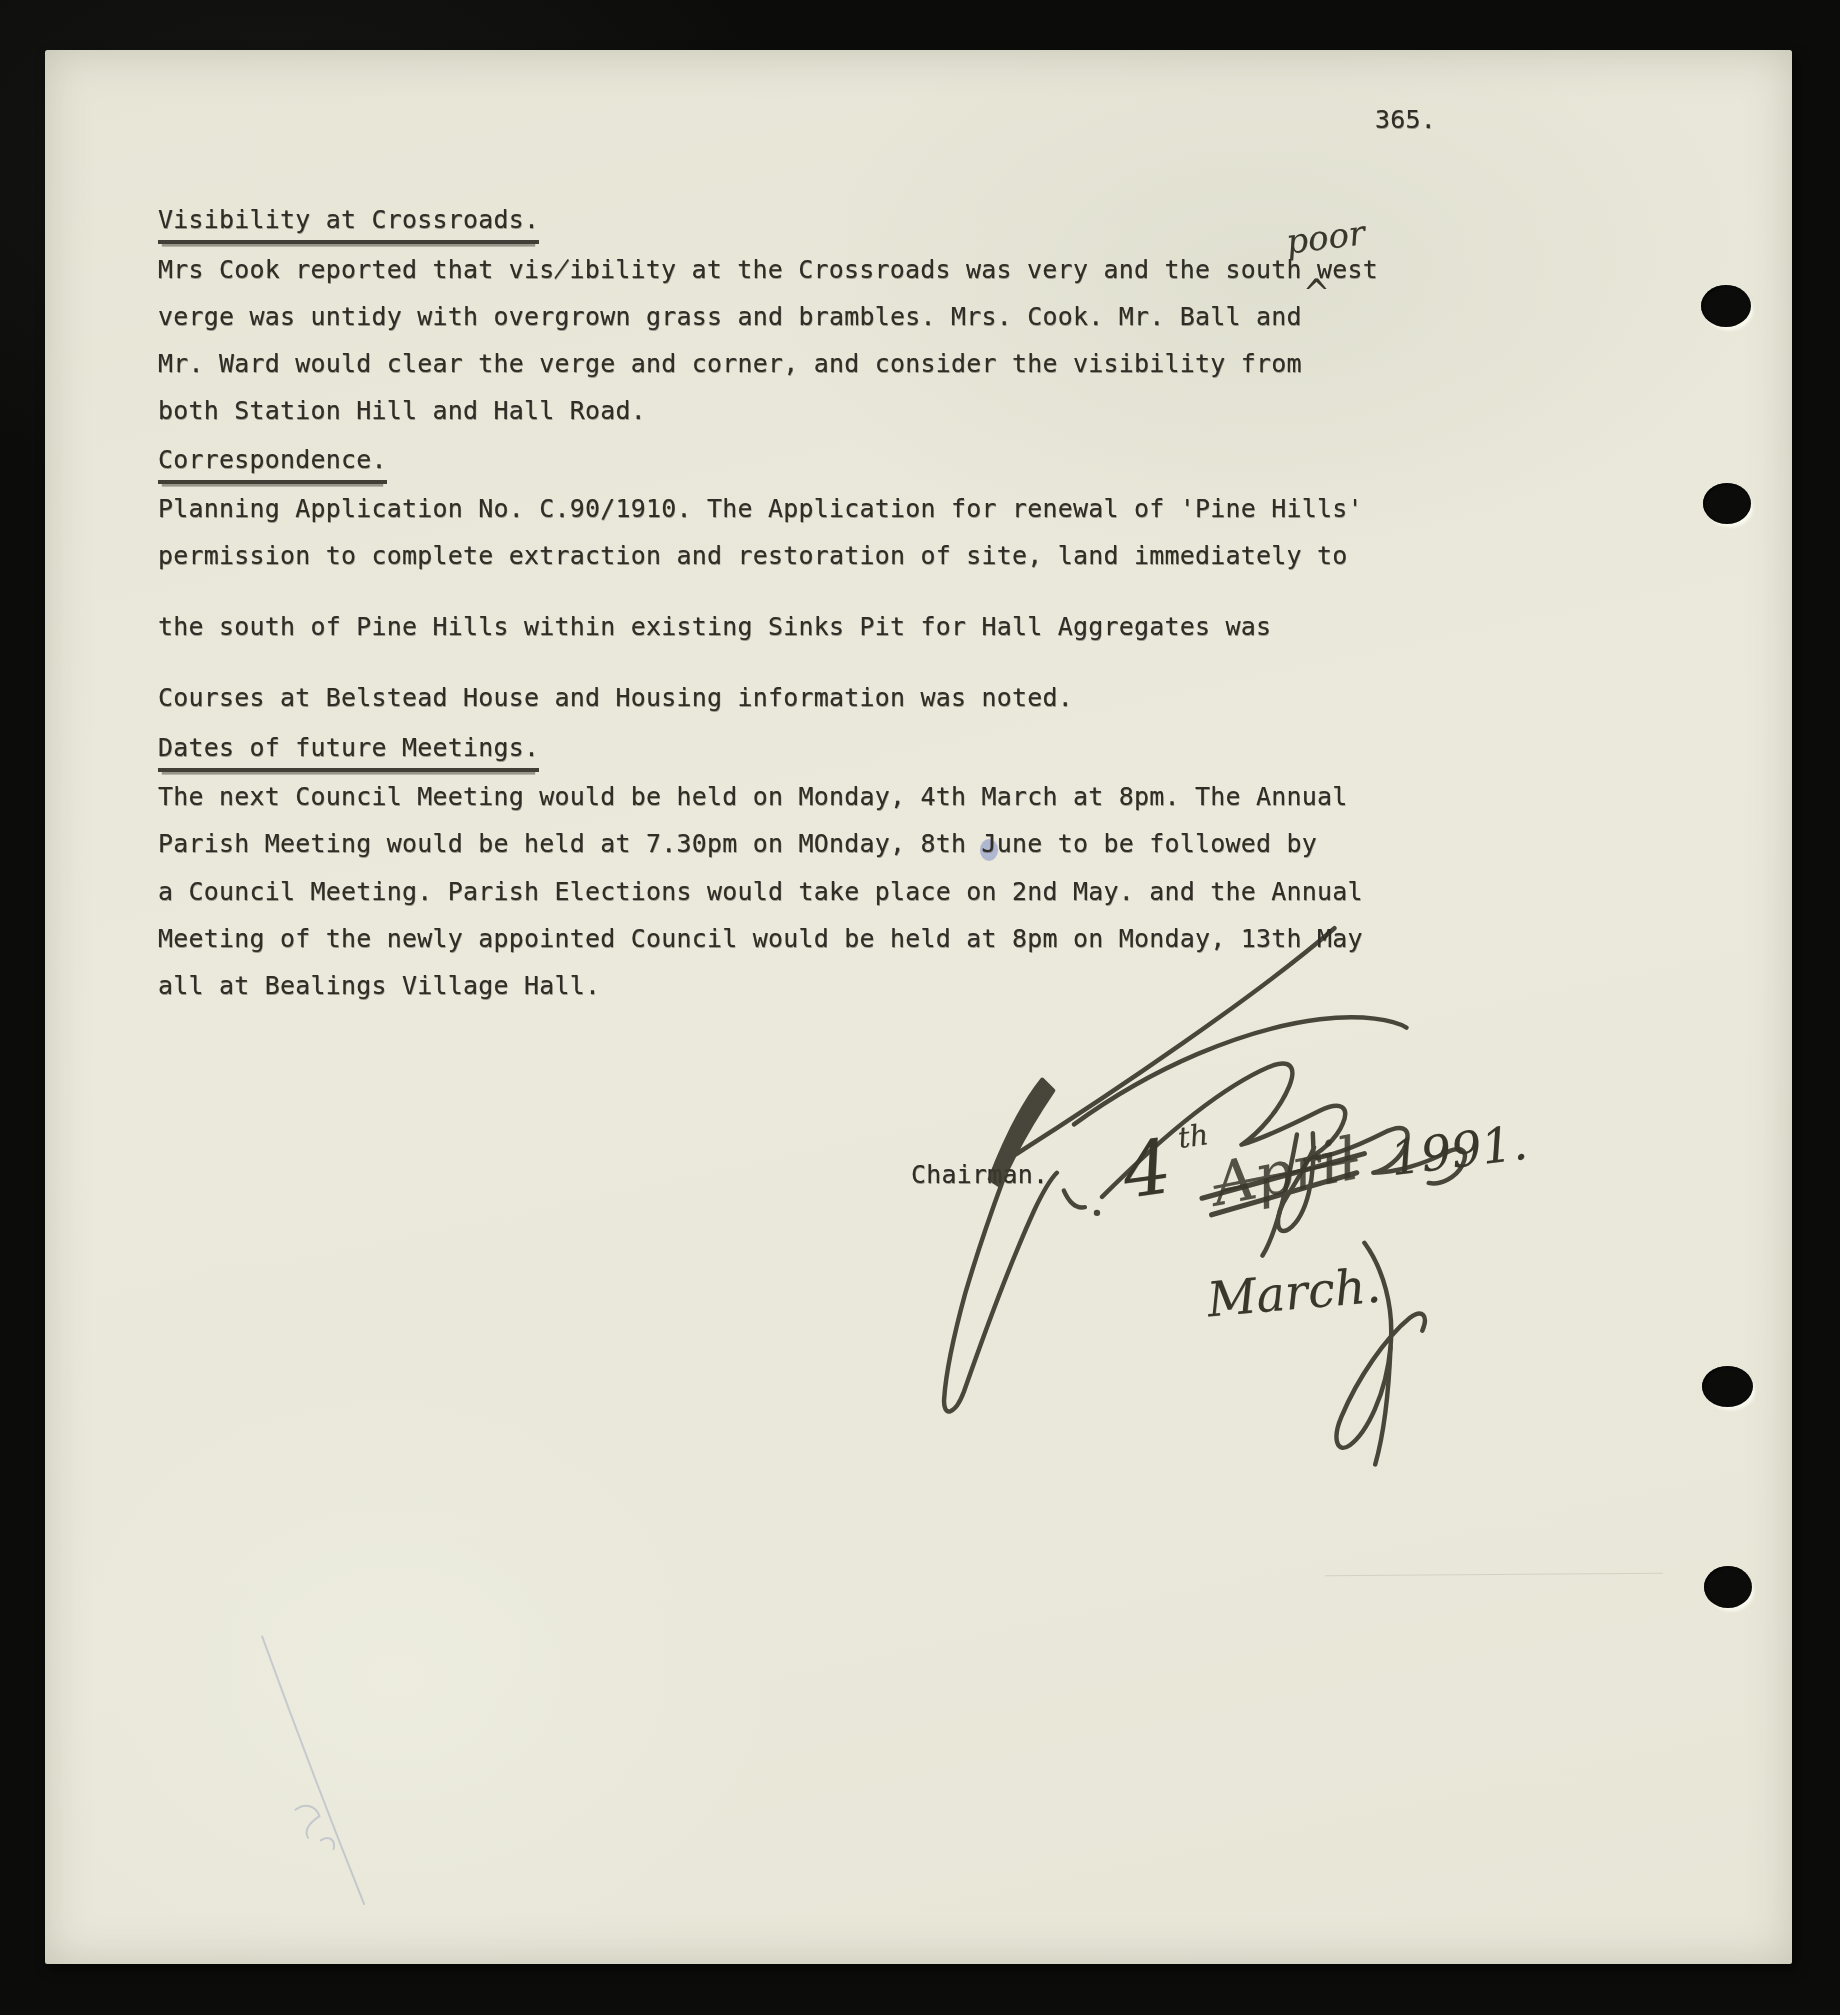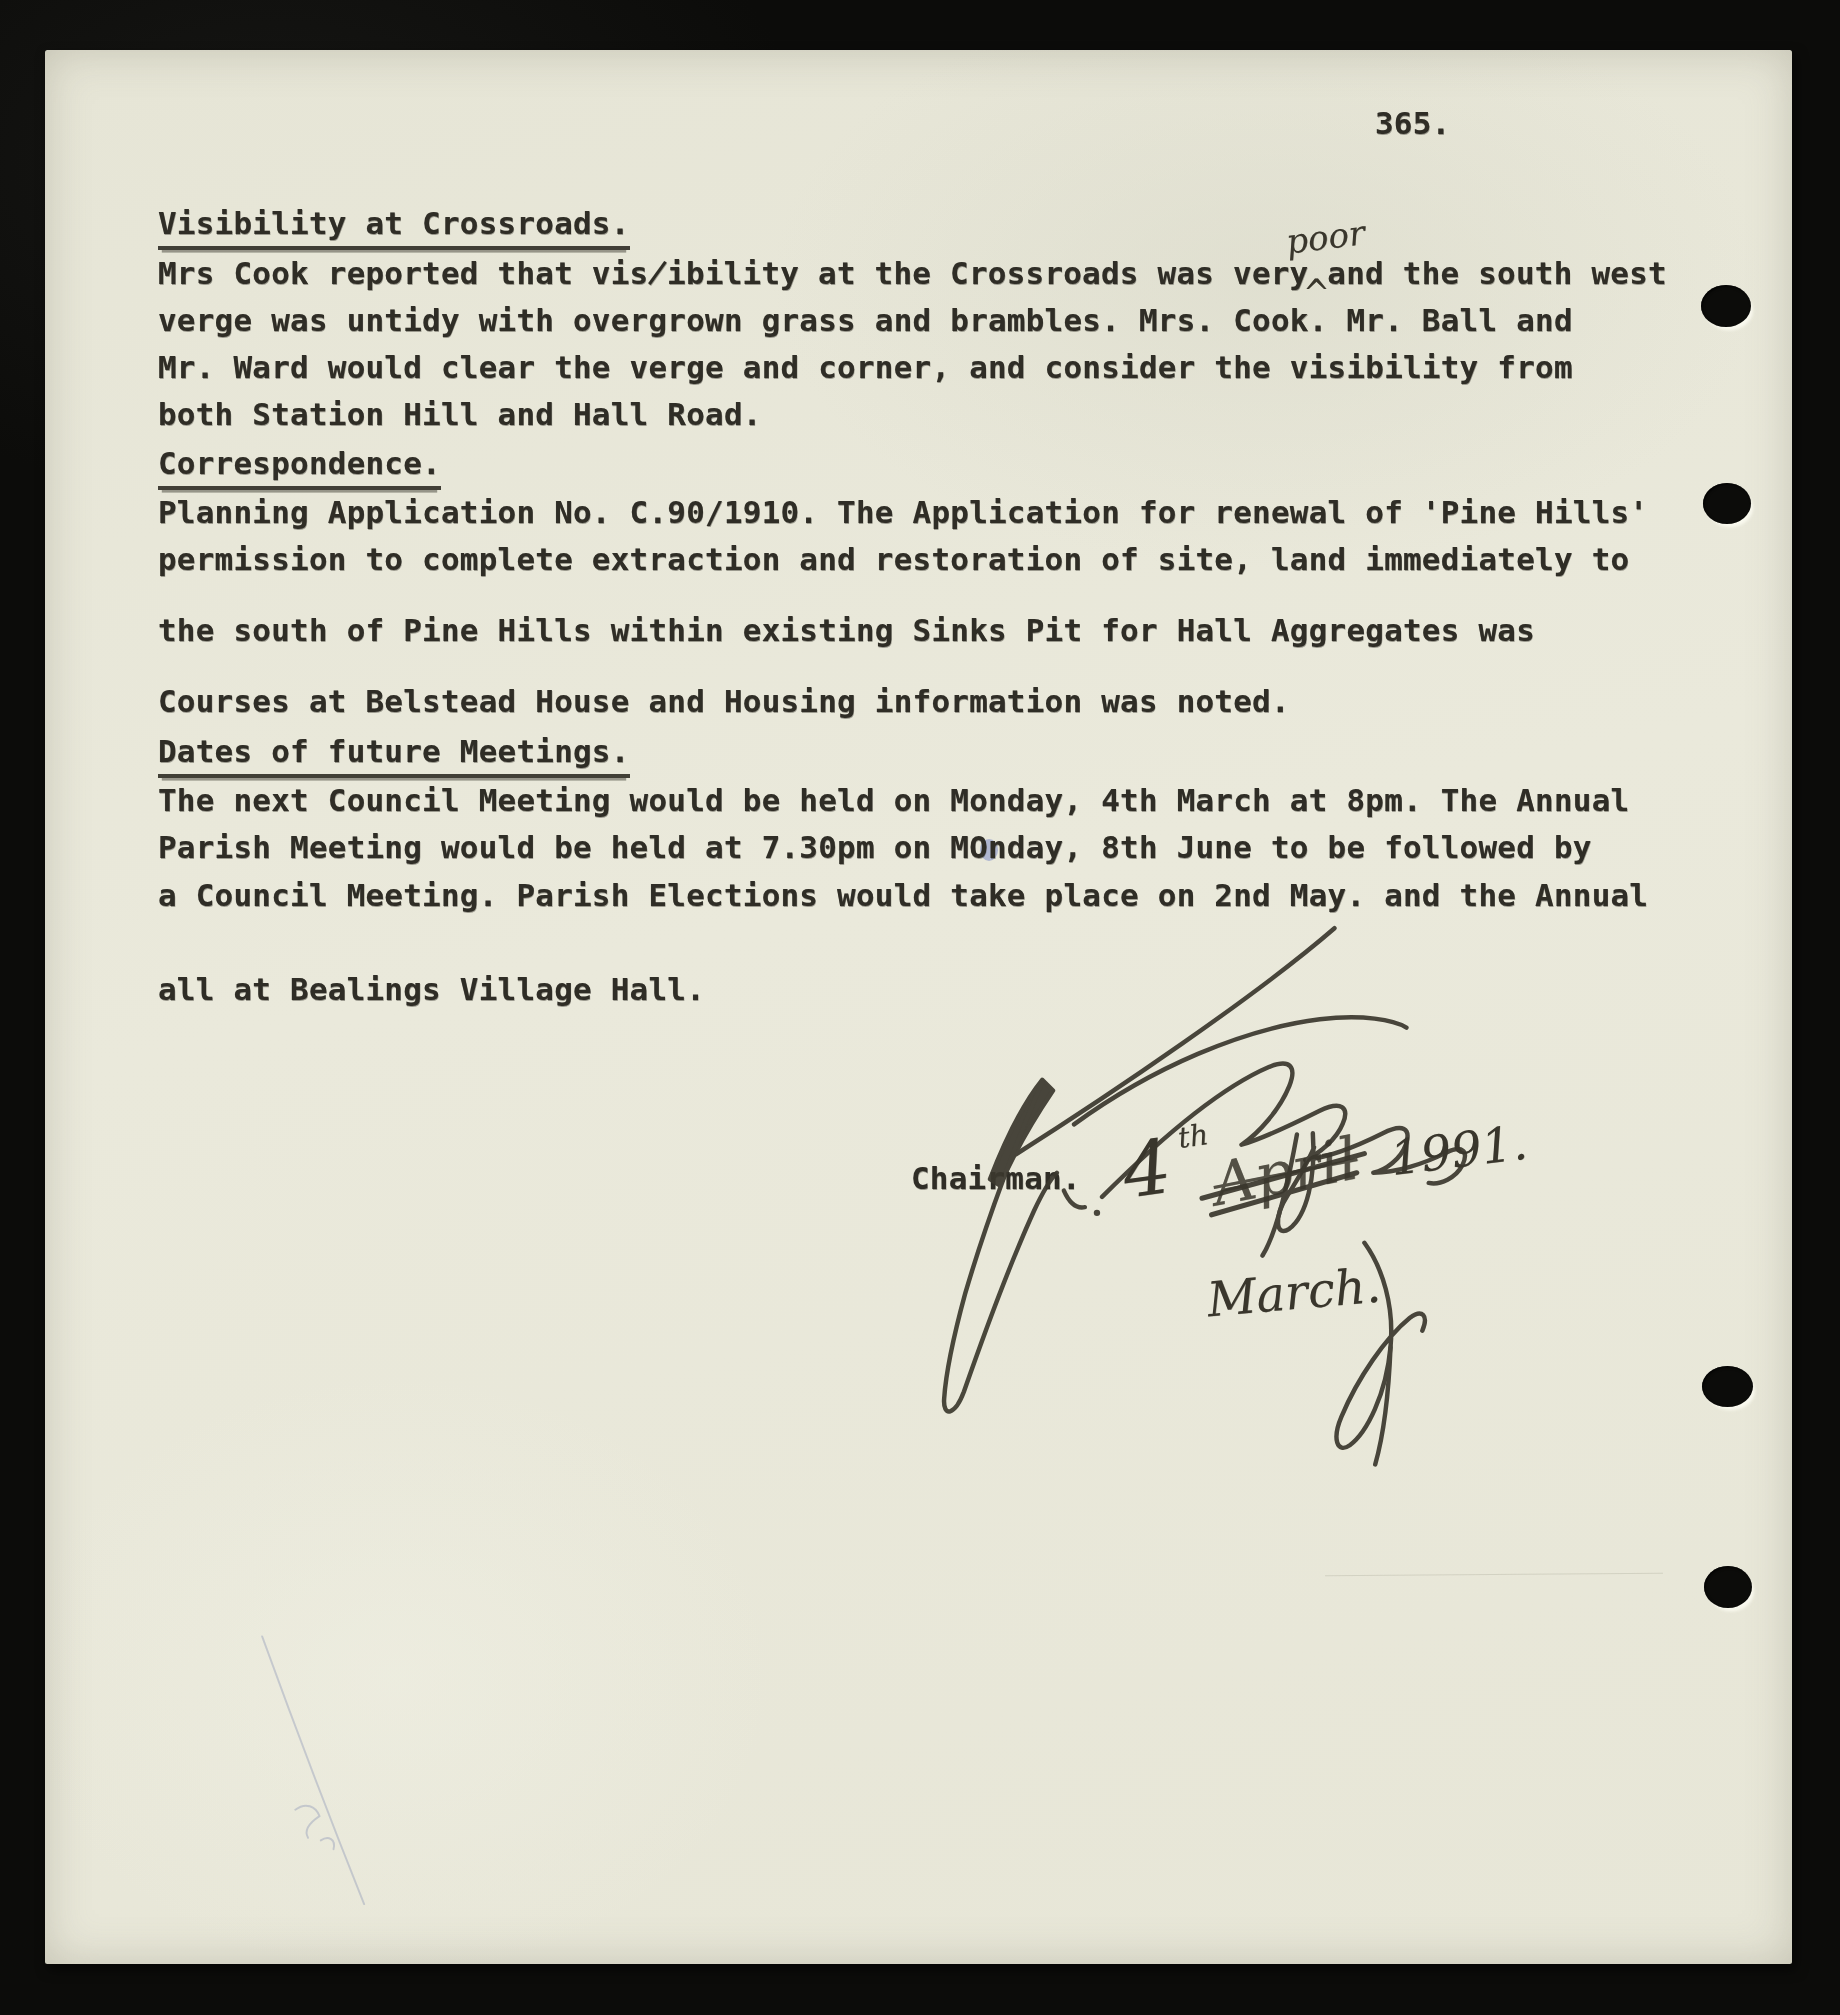--- a/index.html
+++ b/index.html
@@ -7,23 +7,23 @@
     radial-gradient(ellipse 892px 573px at 15% 8%, #161614 0%, transparent 60%),
     #0c0c0a; overflow:hidden;
     font-family:"DejaVu Sans Mono", monospace;}
   #paper{position:absolute;left:45px;top:50px;width:1747px;height:1914px;
     background:
       radial-gradient(ellipse 764px 446px at 70% 12%, rgba(214,214,198,0.45), transparent 65%),
       radial-gradient(ellipse 637px 510px at 20% 85%, rgba(240,240,228,0.55), transparent 60%),
       linear-gradient(168deg,#e6e5d6 0%, #eae9db 45%, #e7e6d7 100%);
     border-radius:2.5px;
     box-shadow: inset 0 0 45px rgba(110,108,90,0.28), 3.8px 5.1px 11.5px rgba(0,0,0,0.55);}
-  .tline{position:absolute;left:113px;font-size:31px;line-height:1.1;letter-spacing:0.2px;
+  .tline{position:absolute;left:113px;font-size:25px;line-height:1.1;letter-spacing:0.2px;
     color:#2f2d26; white-space:pre;
-    text-shadow:0.4px 0.6px 0 rgba(47,45,38,0.42), -0.2px 0 0 rgba(47,45,38,0.25);font-weight:bold;}
+    text-shadow:0.4px 0.6px 0 rgba(47,45,38,0.42), -0.2px 0 0 rgba(47,45,38,0.25);}
   .heading{border-bottom:4.5px solid rgba(50,48,40,0.92);padding-bottom:6px;
     box-shadow:0 6.4px 0 -3.8px rgba(50,48,40,0.45);}
   .hand{position:absolute;font-family:"DejaVu Serif", serif;font-style:italic;
     color:#39362c;text-shadow:0.3px 0.3px 0 rgba(57,54,44,0.4);}
   .struck{text-decoration:line-through;text-decoration-thickness:3.2px;}
   .hole{position:absolute;background:#0c0c0a;border-radius:50%;
     box-shadow: 3.2px 4.5px 3.2px -1.3px rgba(252,252,242,0.9), inset 1.3px 1.3px 2.5px rgba(0,0,0,0.8);}
   svg{position:absolute;overflow:visible;}
   .crease{position:absolute;background:rgba(100,98,82,0.16);}
   .noselect{user-select:none;}
@@ -51,20 +51,21 @@
     <div class="tline" style="top:563px">the south of Pine Hills within existing Sinks Pit for Hall Aggregates was</div>
     <div class="tline" style="top:634px">Courses at Belstead House and Housing information was noted.</div>
 
     <div class="tline heading" style="top:684px">Dates of future Meetings.</div>
 
     <div style="position:absolute;left:935px;top:789px;width:18px;height:21.7px;border-radius:50%;
          background:rgba(80,100,190,0.38);z-index:1"></div>
     <div class="tline" style="top:733px;z-index:2">The next Council Meeting would be held on Monday, 4th March at 8pm. The Annual</div>
     <div class="tline" style="top:780px;z-index:2">Parish Meeting would be held at 7.30pm on MOnday, 8th June to be followed by</div>
     <div class="tline" style="top:828px;z-index:2">a Council Meeting. Parish Elections would take place on 2nd May. and the Annual</div>
+    <div class="tline" style="top:875px;z-index:2">Meeting of the newly appointed Council would be held at 8pm on Monday, 13th May</div>
     <div class="tline" style="top:922px;z-index:2">all at Bealings Village Hall.</div>
 
     <div class="tline" style="left:866px;top:1111px">Chairman.</div>
 
     <svg style="left:675px;top:873px" width="866" height="567" viewBox="0 0 1360 890">
       <g fill="none" stroke="#3b382e" stroke-width="7" stroke-linecap="round" stroke-linejoin="round" opacity="0.92">
 
         <path d="M 965 8 C 845 112, 615 268, 460 366"></path>
 
         <path d="M 424 402 C 452 330, 482 276, 506 246 L 523 263 C 494 306, 462 360, 440 412 Z" fill="#3b382e"></path>

